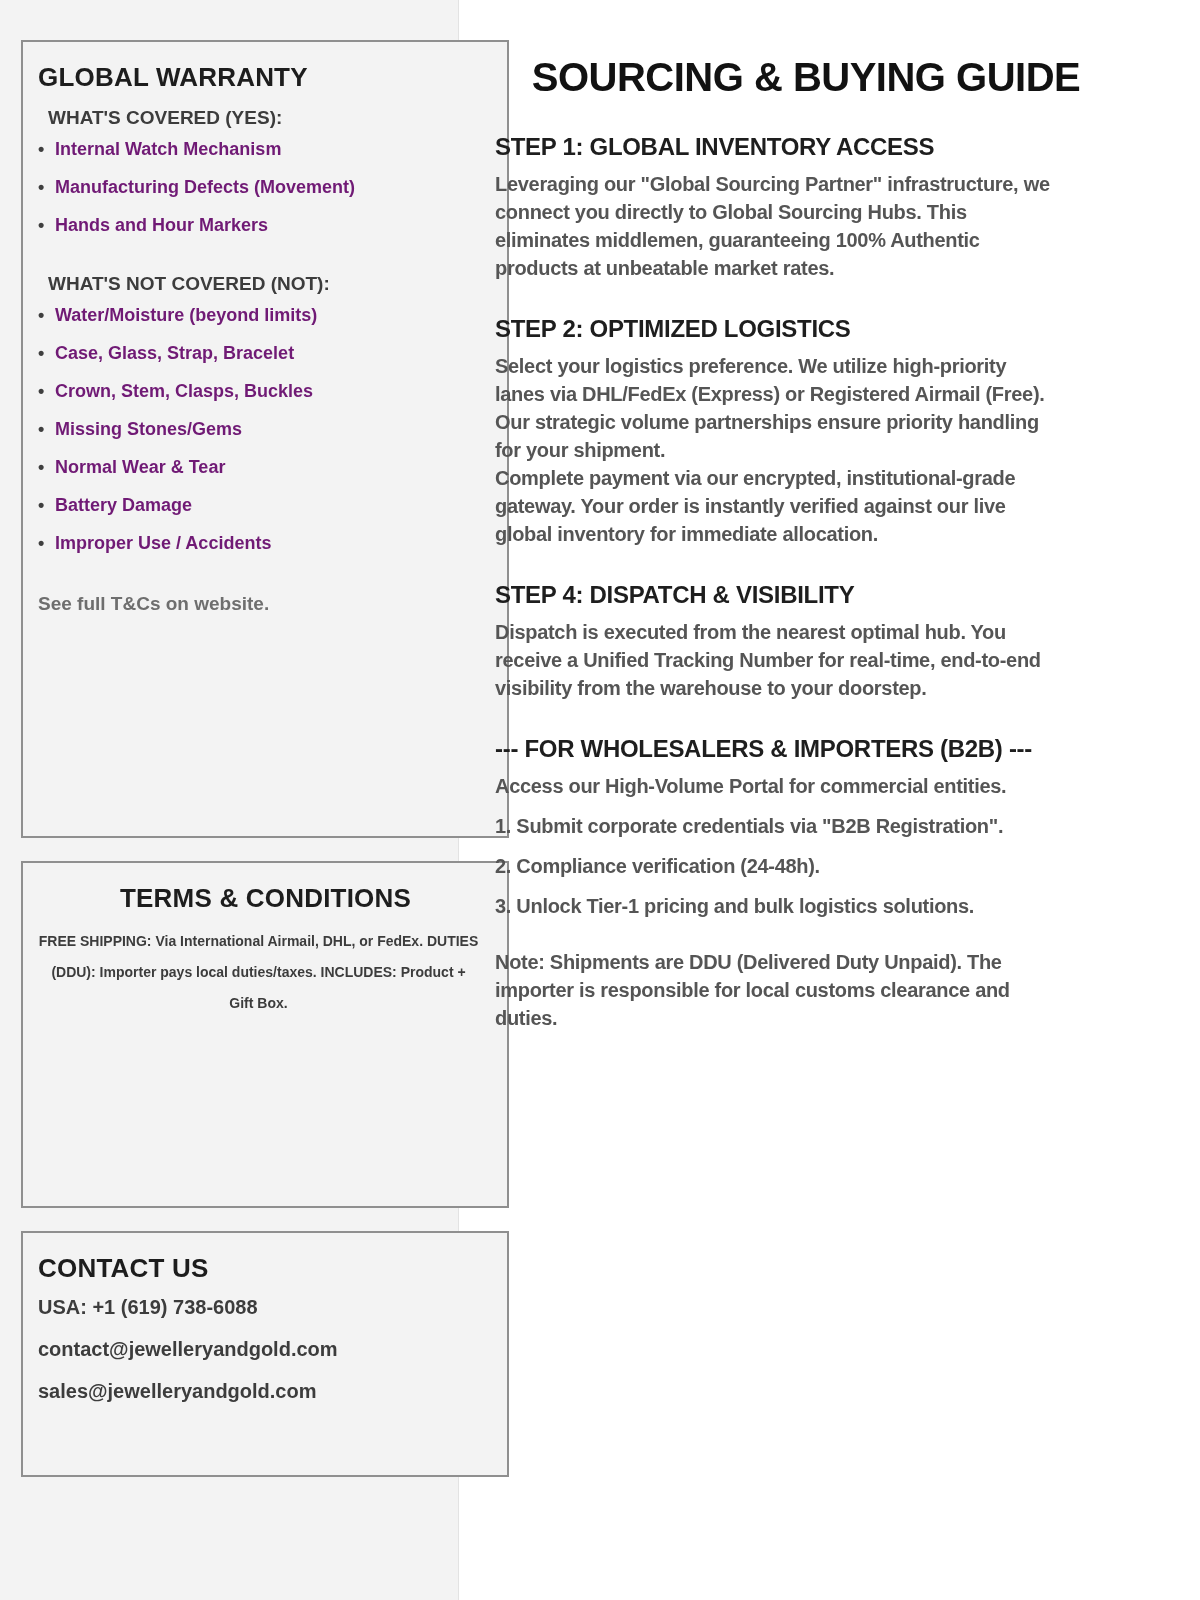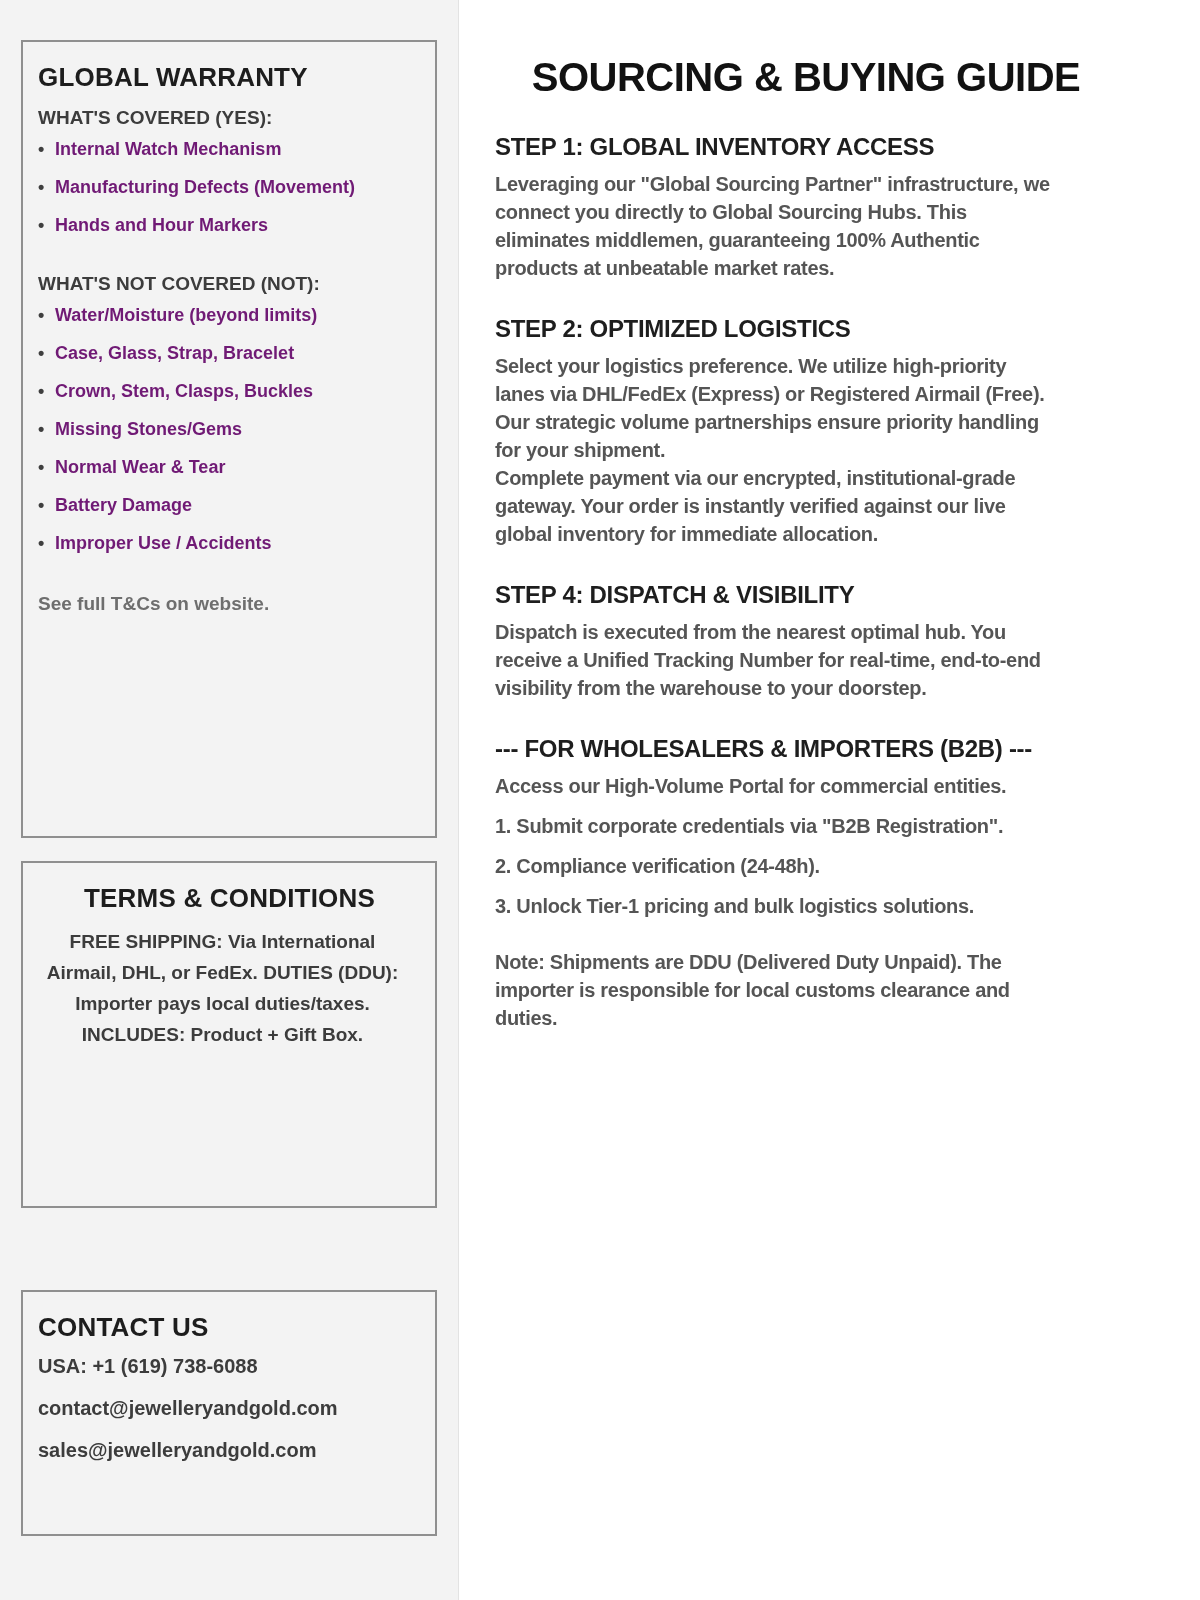--- a/index.html
+++ b/index.html
@@ -18,39 +18,39 @@
     position: absolute;
     left: 0; top: 0;
     width: 459px; height: 1600px;
     background: #f3f3f3;
     border-right: 1px solid #e3e3e3;
     box-sizing: border-box;
   }
   .panel {
     position: absolute;
     left: 21px;
-    width: 416px;
+    width: 488px;
     border: 2px solid #8f8f8f;
     box-sizing: border-box;
     padding: 20px 14px 0 15px;
     background: #f3f3f3;
   }
   .panel--warranty { top: 40px;  height: 798px; }
   .panel--terms    { top: 861px; height: 347px; text-align: center; }
-  .panel--contact  { top: 1290px; height: 246px; }
+  .panel--contact  { top: 1231px; height: 246px; }
 
   .panel-title {
     margin: 0 0 12px 0;
     font-size: 26px;
     font-weight: 700;
     letter-spacing: 0.2px;
     color: #1d1d1d;
   }
   .panel-subheading {
-    margin: 20px 0 10px 0;
+    margin: 20px 0 10px 10px;
     font-size: 19px;
     font-weight: 700;
     color: #3c3c3c;
   }
   .panel--warranty .panel-subheading.first { margin-top: 14px; }
   .bullet-list {
     list-style: none;
     margin: 0; padding: 0;
   }
   .bullet-list li {
@@ -70,21 +70,21 @@
   }
   .bullet-list.gap-after { margin-bottom: 36px; }
   .footnote {
     margin: 38px 0 0 0;
     font-size: 19px;
     font-weight: 700;
     color: #6e6e6e;
   }
   .terms-body {
     margin: 10px 14px 0 0;
-    font-size: 19px;
+    font-size: 14px;
     font-weight: 700;
     color: #3c3c3c;
     line-height: 31px;
   }
   .contact-line {
     margin: 0 0 19px 0;
     font-size: 20px;
     font-weight: 700;
     color: #3c3c3c;
   }

